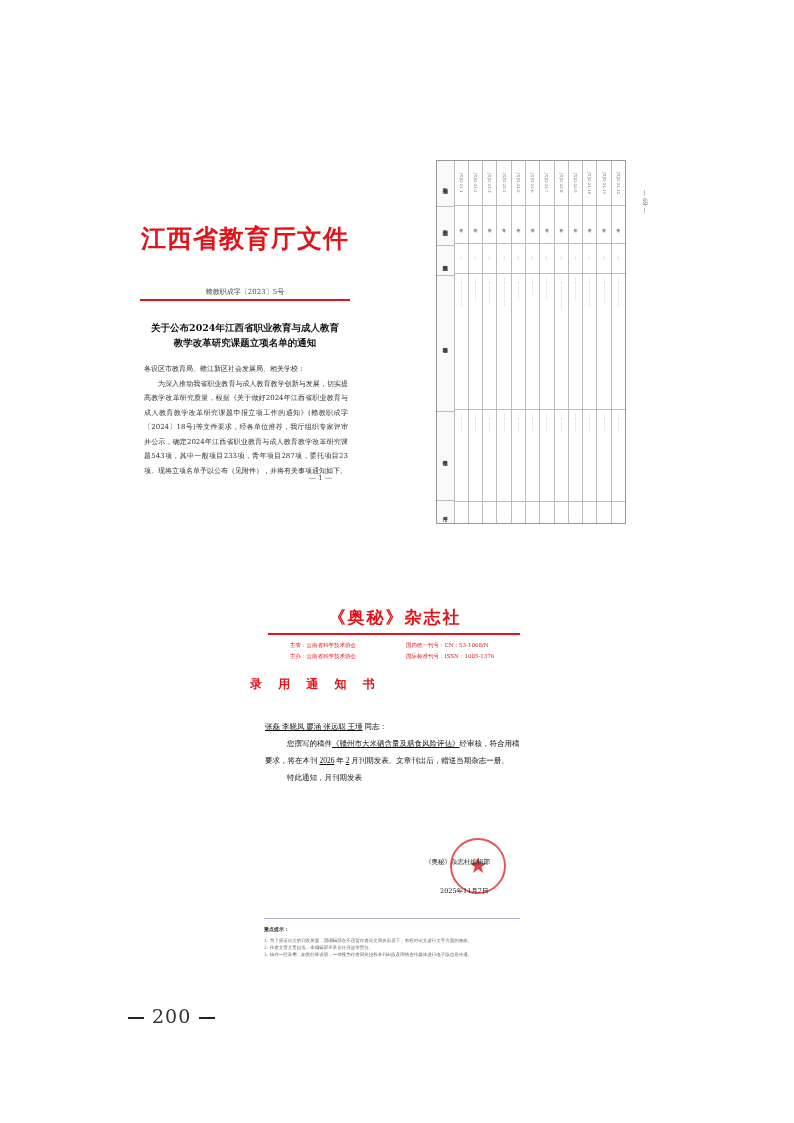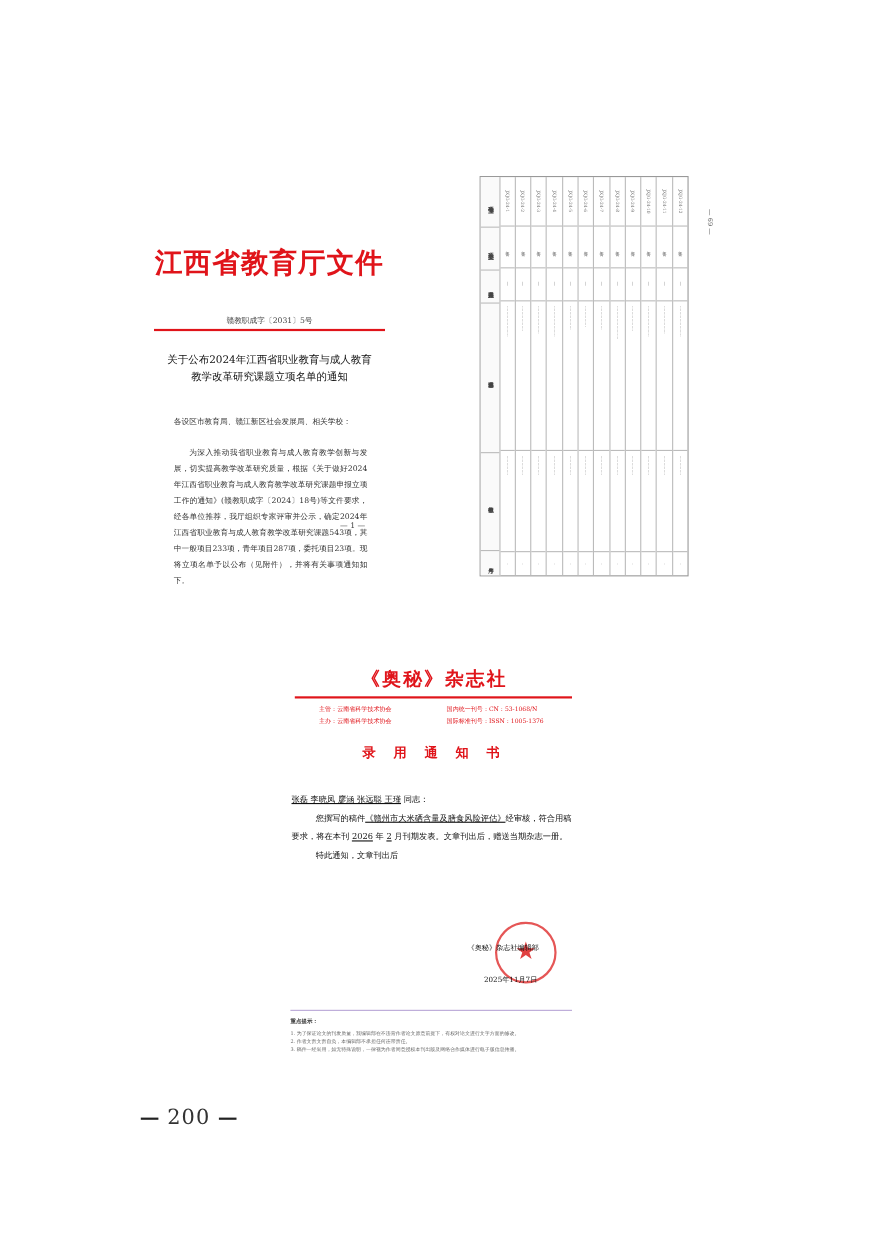--- a/index.html
+++ b/index.html
@@ -16,27 +16,27 @@
     color: #e0141a; font-size: 25px; font-weight: bold; letter-spacing: 1px;
     font-family: Liberation Mono, monospace;
   }
   .doc-number {
     position: absolute; left: 0; right: 0; top: 137px; text-align: center;
     font-size: 7px; color: #444;
   }
   .red-rule { position: absolute; left: 10px; right: 10px; top: 149px; height: 1.5px; background: #e0141a; }
   .notice-title {
     position: absolute; left: 0; right: 0; top: 170px; text-align: center;
-    font-size: 9.5px; font-weight: normal; line-height: 15px; color: #111;
+    font-size: 9.5px; font-weight: bold; line-height: 15px; color: #111;
   }
   .doc-body {
     position: absolute; left: 14px; right: 12px; top: 212px; font-size: 7px;
     line-height: 14.5px; color: #333; text-align: justify;
   }
-  .doc-body p { margin: 14px; }
+  .doc-body p { margin: 0; }
   .doc-body .indent { text-indent: 14px; }
   .doc-pagenum { position: absolute; right: 28px; top: 324px; font-size: 7px; color: #444; }
 
   
   #table-page { left: 430px; top: 150px; width: 240px; height: 380px; }
   .rot-table {
     position: absolute; left: 6px; top: 10px; width: 188px; height: 362px;
     border: 1px solid #999; display: flex; flex-direction: row;
   }
   .rot-col {
@@ -66,28 +66,28 @@
   #letter { left: 250px; top: 548px; width: 290px; height: 420px; }
   .mag-title {
     position: absolute; left: 0; right: 0; top: 58px; text-align: center;
     color: #e0141a; font-size: 17px; font-weight: bold; letter-spacing: 2px;
   }
   .mag-rule { position: absolute; left: 18px; right: 20px; top: 85px; height: 1.5px; background: #e0141a; }
   .mag-meta { position: absolute; top: 92px; font-size: 5.5px; color: #e0141a; line-height: 11px; }
   .mag-meta.left { left: 40px; }
   .mag-meta.right { left: 156px; }
   .letter-heading {
-    position: absolute; left: 0; right: 0; top: 128px; text-align: center;
+    position: absolute; left: 0; right: 0; top: 128px; text-align: left;
     color: #e0141a; font-size: 12px; font-weight: bold; letter-spacing: 6px;
   }
   .letter-body {
     position: absolute; left: 15px; right: 18px; top: 170px; font-size: 7.5px;
     line-height: 17px; color: #111;
   }
-  .letter-body p { margin: 0; }
+  .letter-body p { margin: 0; font-family: Liberation Serif, serif; }
   .letter-body .indent { text-indent: 22px; }
   .ul { text-decoration: underline; }
   .sig-block {
     position: absolute; left: 175px; top: 300px; font-size: 6.5px; color: #111; line-height: 29px;
   }
   .sig-block .date { padding-left: 15px; }
   .seal {
     position: absolute; left: 200px; top: 290px; width: 56px; height: 56px; border-radius: 50%;
     border: 2.5px solid rgba(220,30,30,0.75); box-sizing: border-box;
     display: flex; align-items: center; justify-content: center;
@@ -103,21 +103,21 @@
     position: absolute; left: 120px; top: 1005px; font-size: 19px; color: #333;
     font-family: "DejaVu Serif", serif; letter-spacing: 1px;
   }
   .footer-pagenum .dash { display: inline-block; width: 16px; height: 2px; background: #222; vertical-align: middle; margin: 0 8px; }
 </style>
 </head>
 <body>
 
 <div class="page" id="doc-left">
   <div class="doc-title-red">江西省教育厅文件</div>
-  <div class="doc-number">赣教职成字〔2031〕5号</div>
+  <div class="doc-number">赣教职成字〔2023〕5号</div>
   <div class="red-rule"></div>
   <div class="notice-title">
     <div>关于公布2024年江西省职业教育与成人教育</div>
     <div>教学改革研究课题立项名单的通知</div>
   </div>
   <div class="doc-body">
     <p>各设区市教育局、赣江新区社会发展局、相关学校：</p>
     <p class="indent">为深入推动我省职业教育与成人教育教学创新与发展，切实提高教学改革研究质量，根据《关于做好2024年江西省职业教育与成人教育教学改革研究课题申报立项工作的通知》(赣教职成字〔2024〕18号)等文件要求，经各单位推荐，我厅组织专家评审并公示，确定2024年江西省职业教育与成人教育教学改革研究课题543项，其中一般项目233项，青年项目287项，委托项目23项。现将立项名单予以公布（见附件），并将有关事项通知如下。</p>
   </div>
   <div class="doc-pagenum">— 1 —</div>
@@ -397,21 +397,21 @@
     <div>主办：云南省科学技术协会</div>
   </div>
   <div class="mag-meta right">
     <div>国内统一刊号：CN：53-1068/N</div>
     <div>国际标准刊号：ISSN：1005-1376</div>
   </div>
   <div class="letter-heading">录 用 通 知 书</div>
   <div class="letter-body">
     <p><span class="ul">张磊 李晓凤 廖涵 张远聪 王瑾</span> <span>同志：</span></p>
     <p class="indent"><span>您撰写的稿件</span><span class="ul">《赣州市大米硒含量及膳食风险评估》</span><span>经审核，符合用稿要求，将在本刊</span> <span class="ul">2026</span> <span>年</span> <span class="ul">2</span> <span>月刊期发表。文章刊出后，赠送当期杂志一册。</span></p>
-    <p class="indent">特此通知，文章刊出后</p>
+    <p class="indent">特此通知，月刊期发表</p>
   </div>
   <div class="seal">
       <span class="seal-star">★</span>
     </div>
   <div class="sig-block">
     <div>《奥秘》杂志社编辑部</div>
     <div class="date">2025年11月7日</div>
   </div>
   <div class="purple-rule"></div>
   <div class="tips">

